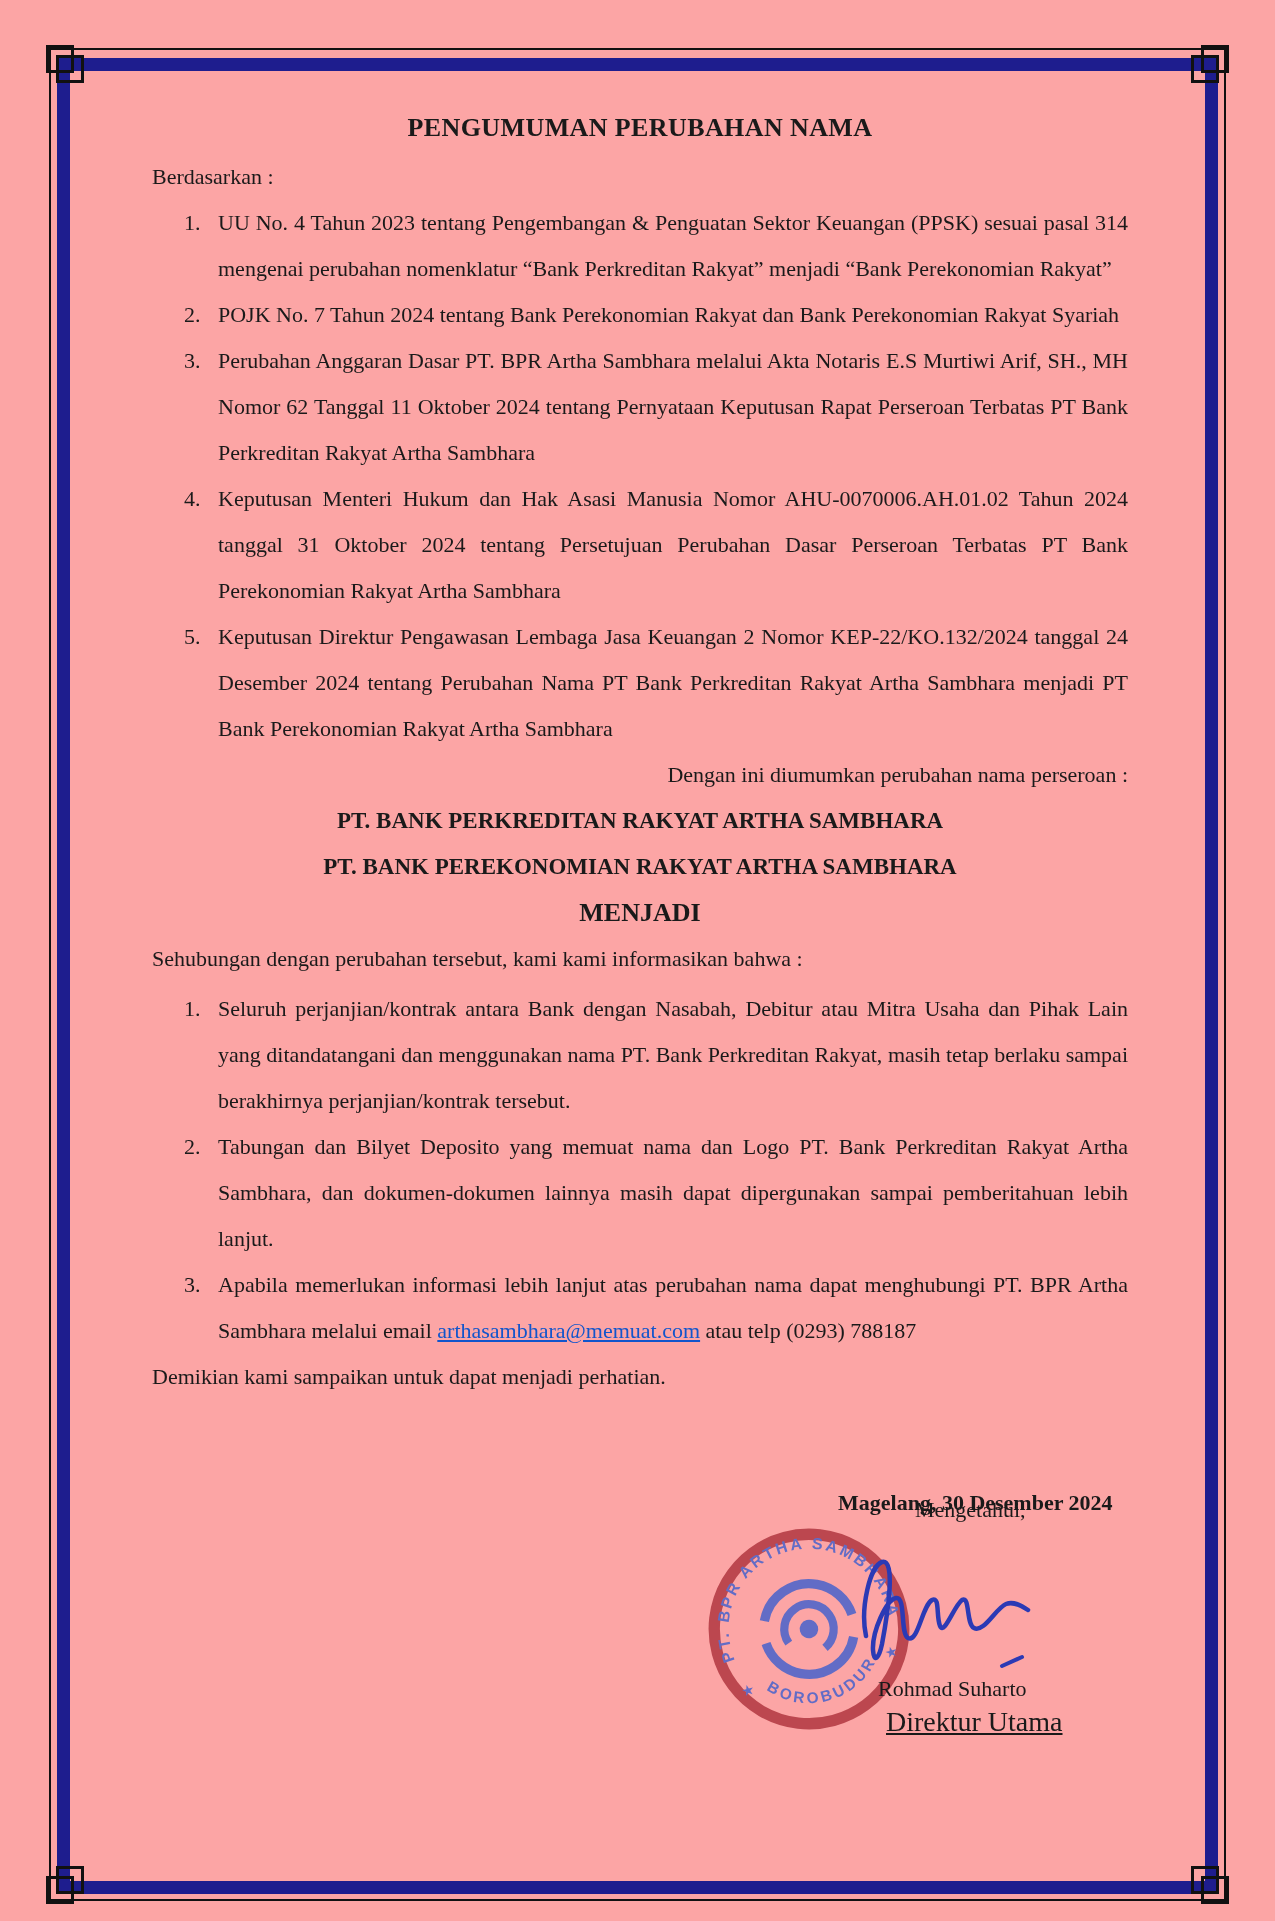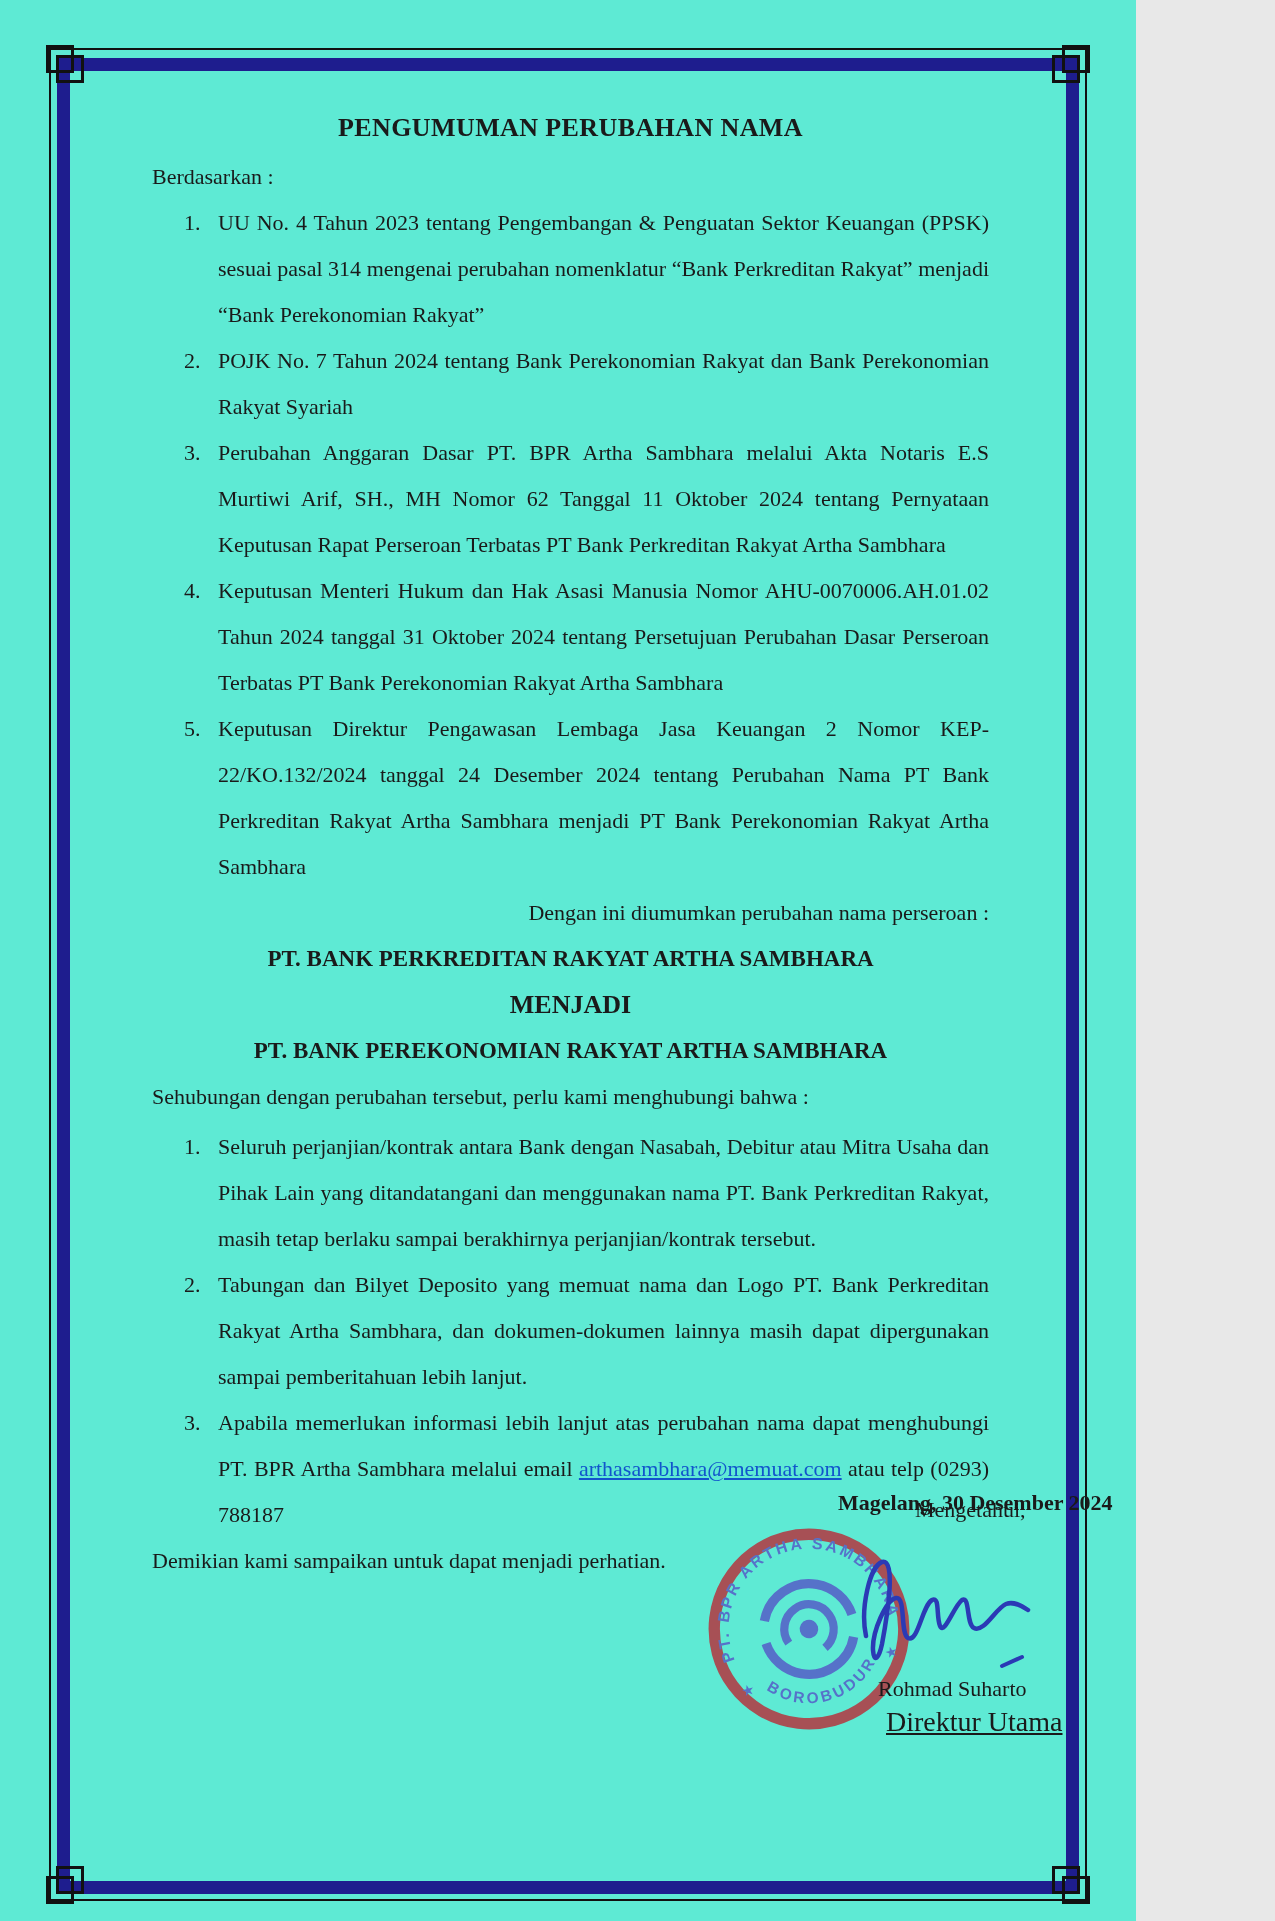--- a/index.html
+++ b/index.html
@@ -1,19 +1,19 @@
 <!DOCTYPE html>
 <html style="--border-navy: #1e1d8e; --link-blue: #1155cc; --stamp-red: #b23a42; --stamp-blue: #5668c9; --ink-blue: #2b3ab5;"><head>
 <meta charset="utf-8">
 <style>
   html,body { margin:0; padding:0; background:#e8e8e8; }
   .page {
     position:relative;
-    width:1136px; height:1921px;
-    background:#5eead4;
+    width:1275px; height:1921px;
+    background:#fca5a5;
     font-family:"Liberation Serif","DejaVu Serif",serif;
     color:#1a1a1a;
     overflow:hidden;
   }
   
   .border-black {
     position:absolute; left:49px; top:48px; right:49px; bottom:20px;
     border:2px solid #111; pointer-events:none;
   }
   .border-navy {
@@ -97,24 +97,24 @@
       </div>
       <div class="li">
         <span class="num">5.</span>
         <span class="txt">Keputusan Direktur Pengawasan Lembaga Jasa Keuangan 2 Nomor KEP-22/KO.132/2024 tanggal 24 Desember 2024 tentang Perubahan Nama PT Bank Perkreditan Rakyat Artha Sambhara menjadi PT Bank Perekonomian Rakyat Artha Sambhara</span>
       </div>
     </div>
 
     <p class="para announce">Dengan ini diumumkan perubahan nama perseroan :</p>
 
     <p class="bigname">PT. BANK PERKREDITAN RAKYAT ARTHA SAMBHARA</p>
+    <p class="bigname">PT. BANK PEREKONOMIAN RAKYAT ARTHA SAMBHARA</p>
     <p class="bigname menjadi">MENJADI</p>
-    <p class="bigname">PT. BANK PEREKONOMIAN RAKYAT ARTHA SAMBHARA</p>
 
-    <p class="para">Sehubungan dengan perubahan tersebut, perlu kami menghubungi bahwa :</p>
+    <p class="para">Sehubungan dengan perubahan tersebut, kami kami informasikan bahwa :</p>
 
     <div class="olist olist2">
       <div class="li">
         <span class="num">1.</span>
         <span class="txt">Seluruh perjanjian/kontrak antara Bank dengan Nasabah, Debitur atau Mitra Usaha dan Pihak Lain yang ditandatangani dan menggunakan nama PT. Bank Perkreditan Rakyat, masih tetap berlaku sampai berakhirnya perjanjian/kontrak tersebut.</span>
       </div>
       <div class="li">
         <span class="num">2.</span>
         <span class="txt">Tabungan dan Bilyet Deposito yang memuat nama dan Logo PT. Bank Perkreditan Rakyat Artha Sambhara, dan dokumen-dokumen lainnya masih dapat dipergunakan sampai pemberitahuan lebih lanjut.</span>
       </div>

